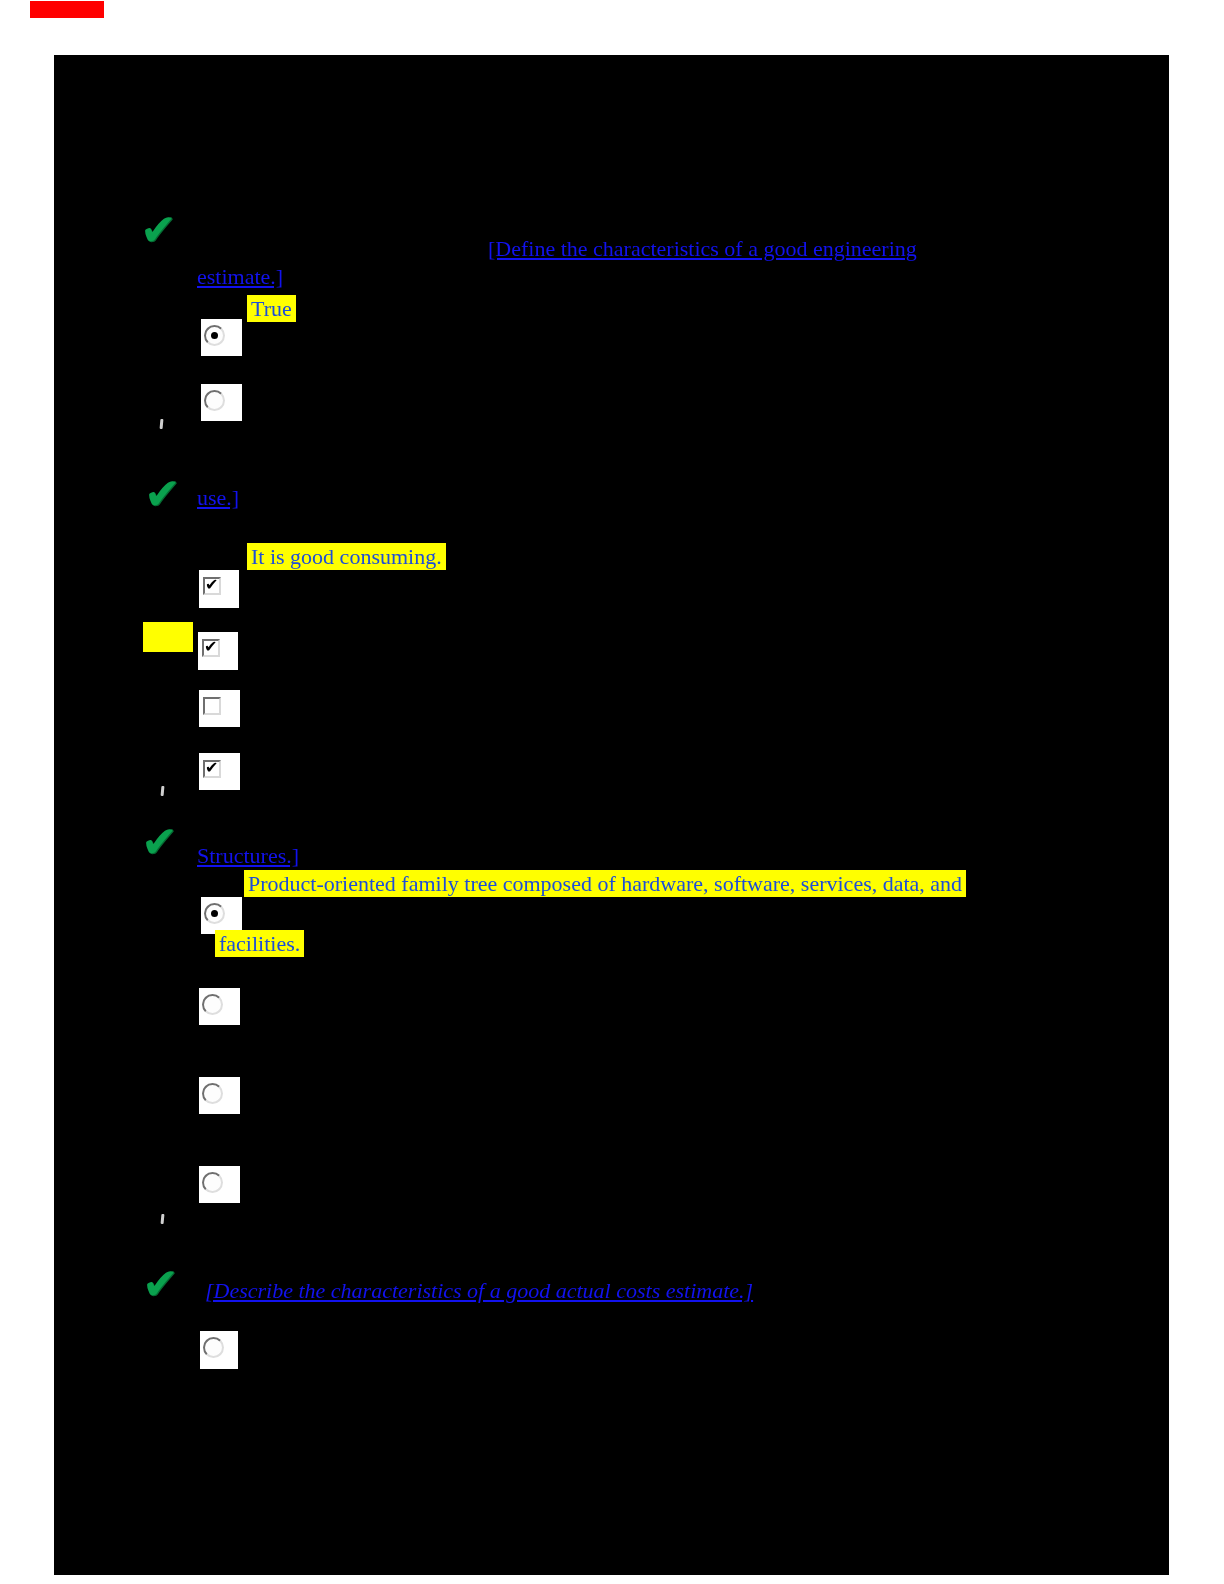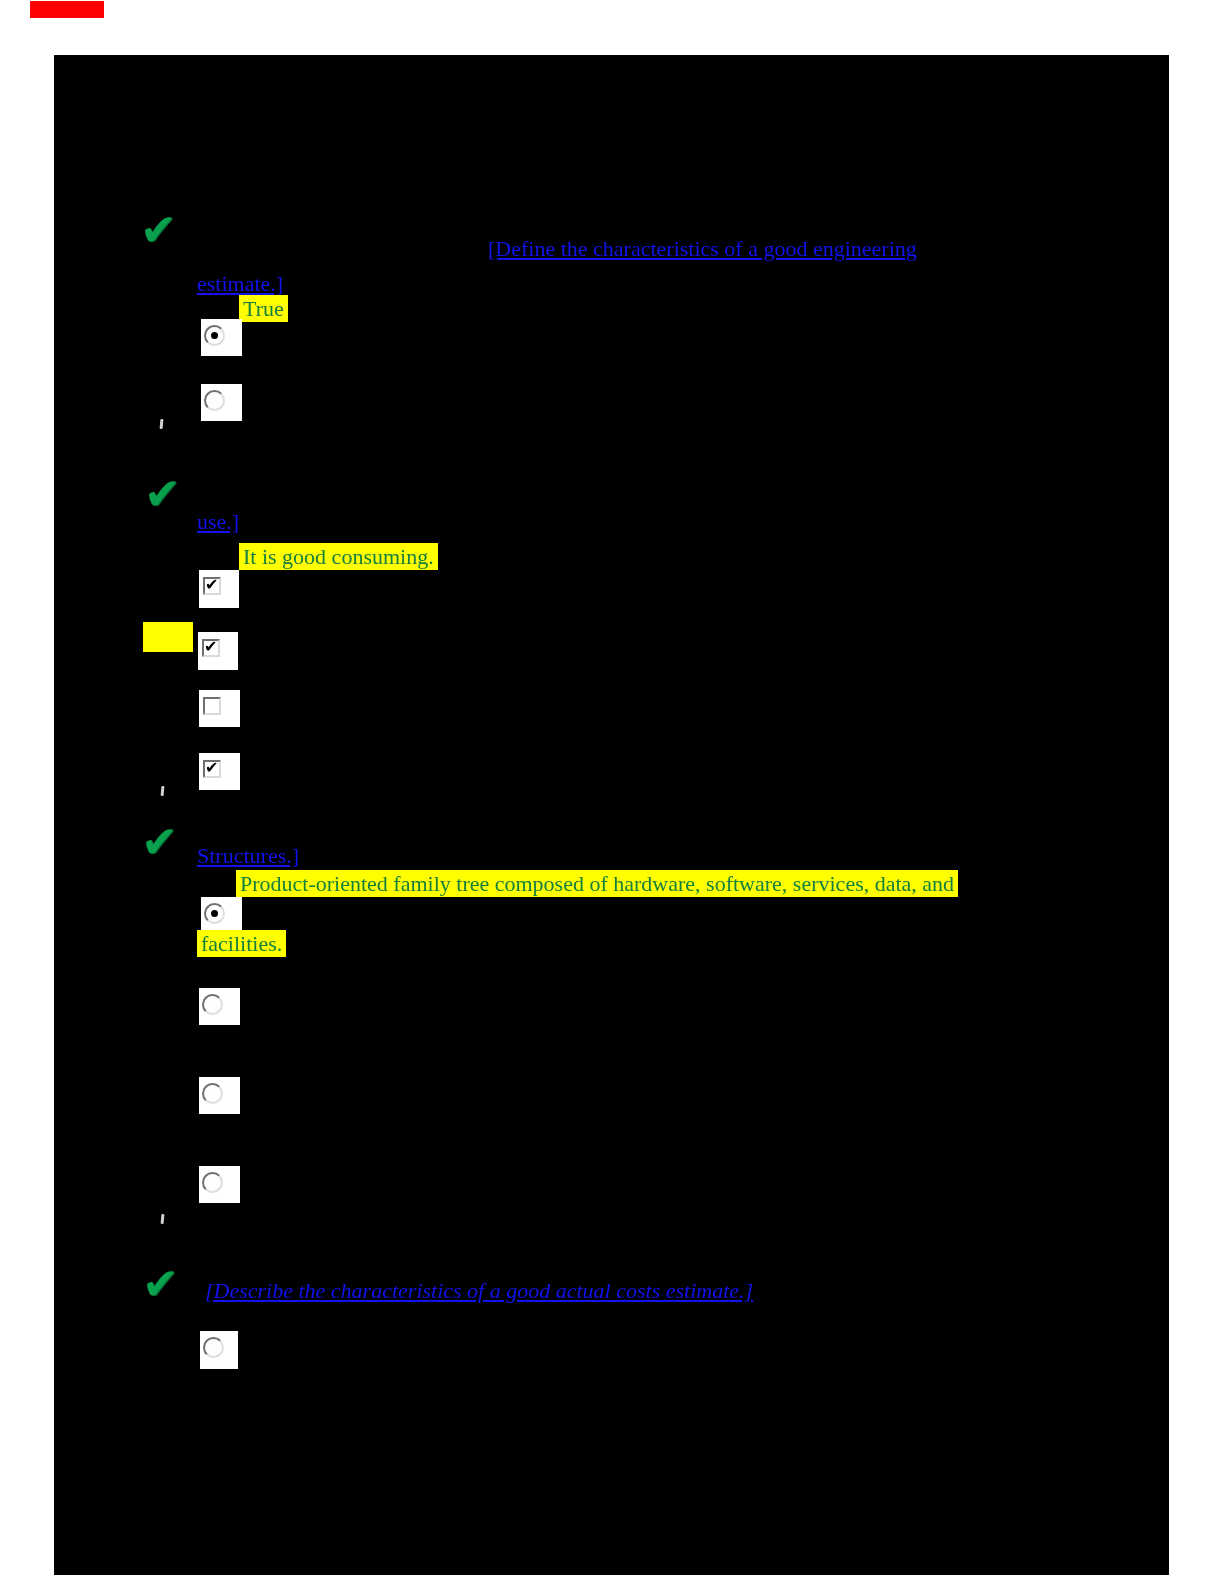--- a/index.html
+++ b/index.html
@@ -4,22 +4,22 @@
 <style>
   html,body{margin:0;padding:0;background:#fff;}
   .page{position:relative;width:1224px;height:1584px;background:#ffffff;overflow:hidden;
         font-family:"Liberation Serif", serif;}
   .doc{position:absolute;left:54px;top:55px;width:1115px;height:1520px;background:#000000;}
   .redbar{position:absolute;left:30px;top:1px;width:74px;height:17px;background:#ff0000;}
   .qcheck{position:absolute;font-family:"DejaVu Sans", sans-serif;font-size:44px;line-height:1;
           font-weight:bold;color:#0aa14e;text-shadow:1px 1px 0 #066b33;}
   .qlink{position:absolute;font-size:22px;line-height:26px;color:#1212ee;
          text-decoration:underline;white-space:nowrap;cursor:pointer;text-align:center;}
-  .hl{position:absolute;font-size:22px;line-height:25px;background:#ffff00;color:#15803d;
-      padding:1px 4px;white-space:nowrap;}
+  .hl{position:absolute;font-size:22px;line-height:25px;background:#ffff00;color:#1d4ed8;
+      padding:1px 4px;white-space:nowrap;margin-left:8px;}
   .hlblock{position:absolute;background:#ffff00;}
   .ctl{position:absolute;background:#ffffff;}
   .radio{position:absolute;left:3px;top:6px;width:21px;height:21px;border-radius:50%;
          background:#fdfdfd;border:2px solid;border-color:#6f6f6f #dedede #dedede #6f6f6f;
          box-sizing:border-box;}
   .radio.selected::after{content:"";position:absolute;left:5px;top:5px;width:7px;height:7px;
          background:#000;border-radius:50%;}
   .checkbox{position:absolute;left:4px;top:7px;width:18px;height:18px;background:#fff;
          border:2px solid;border-color:#6f6f6f #d9d9d9 #d9d9d9 #6f6f6f;box-sizing:border-box;}
   .checkbox.checked::after{content:"\2714";position:absolute;left:0px;top:-4px;
@@ -29,32 +29,32 @@
 </style>
 </head>
 <body>
 
 <div class="page">
   <div class="redbar"></div>
   <div class="doc"></div>
 
   <div class="qcheck" style="left:140px;top:208px;">✔</div>
   <div class="qlink" style="left:488px;top:236px;">[Define the characteristics of a good engineering</div>
-  <div class="qlink" style="left:197px;top:271px;">estimate.]</div>
+  <div class="qlink" style="left:197px;top:264px;">estimate.]</div>
   <div class="hl" style="left:239px;top:295px;">True</div>
   <div class="ctl" style="left:201px;top:319px;width:41px;height:37px;">
     <span class="radio selected"></span>
   </div>
   <div class="ctl" style="left:201px;top:384px;width:41px;height:37px;">
     <span class="radio"></span>
   </div>
   <div class="tick" style="left:160px;top:419px;"></div>
 
   <div class="qcheck" style="left:144px;top:472px;">✔</div>
-  <div class="qlink" style="left:197px;top:509px;">use.]</div>
+  <div class="qlink" style="left:197px;top:485px;">use.]</div>
   <div class="hl" style="left:239px;top:543px;">It is good consuming.</div>
   <div class="ctl" style="left:199px;top:570px;width:40px;height:38px;">
     <span class="checkbox checked"></span>
   </div>
   <div class="hlblock" style="left:143px;top:622px;width:50px;height:30px;"></div>
   <div class="ctl" style="left:198px;top:632px;width:40px;height:38px;">
     <span class="checkbox checked"></span>
   </div>
   <div class="ctl" style="left:199px;top:690px;width:41px;height:37px;">
     <span class="checkbox"></span>
@@ -63,21 +63,21 @@
     <span class="checkbox checked"></span>
   </div>
   <div class="tick" style="left:161px;top:786px;"></div>
 
   <div class="qcheck" style="left:141px;top:820px;">✔</div>
   <div class="qlink" style="left:197px;top:843px;">Structures.]</div>
   <div class="hl" style="left:236px;top:870px;">Product-oriented family tree composed of hardware, software, services, data, and</div>
   <div class="ctl" style="left:201px;top:897px;width:41px;height:37px;">
     <span class="radio selected"></span>
   </div>
-  <div class="hl" style="left:197px;top:930px;">facilities.</div>
+  <div class="hl" style="left:207px;top:930px;">facilities.</div>
   <div class="ctl" style="left:199px;top:988px;width:41px;height:37px;">
     <span class="radio"></span>
   </div>
   <div class="ctl" style="left:199px;top:1077px;width:41px;height:37px;">
     <span class="radio"></span>
   </div>
   <div class="ctl" style="left:199px;top:1166px;width:41px;height:37px;">
     <span class="radio"></span>
   </div>
   <div class="tick" style="left:161px;top:1214px;"></div>

